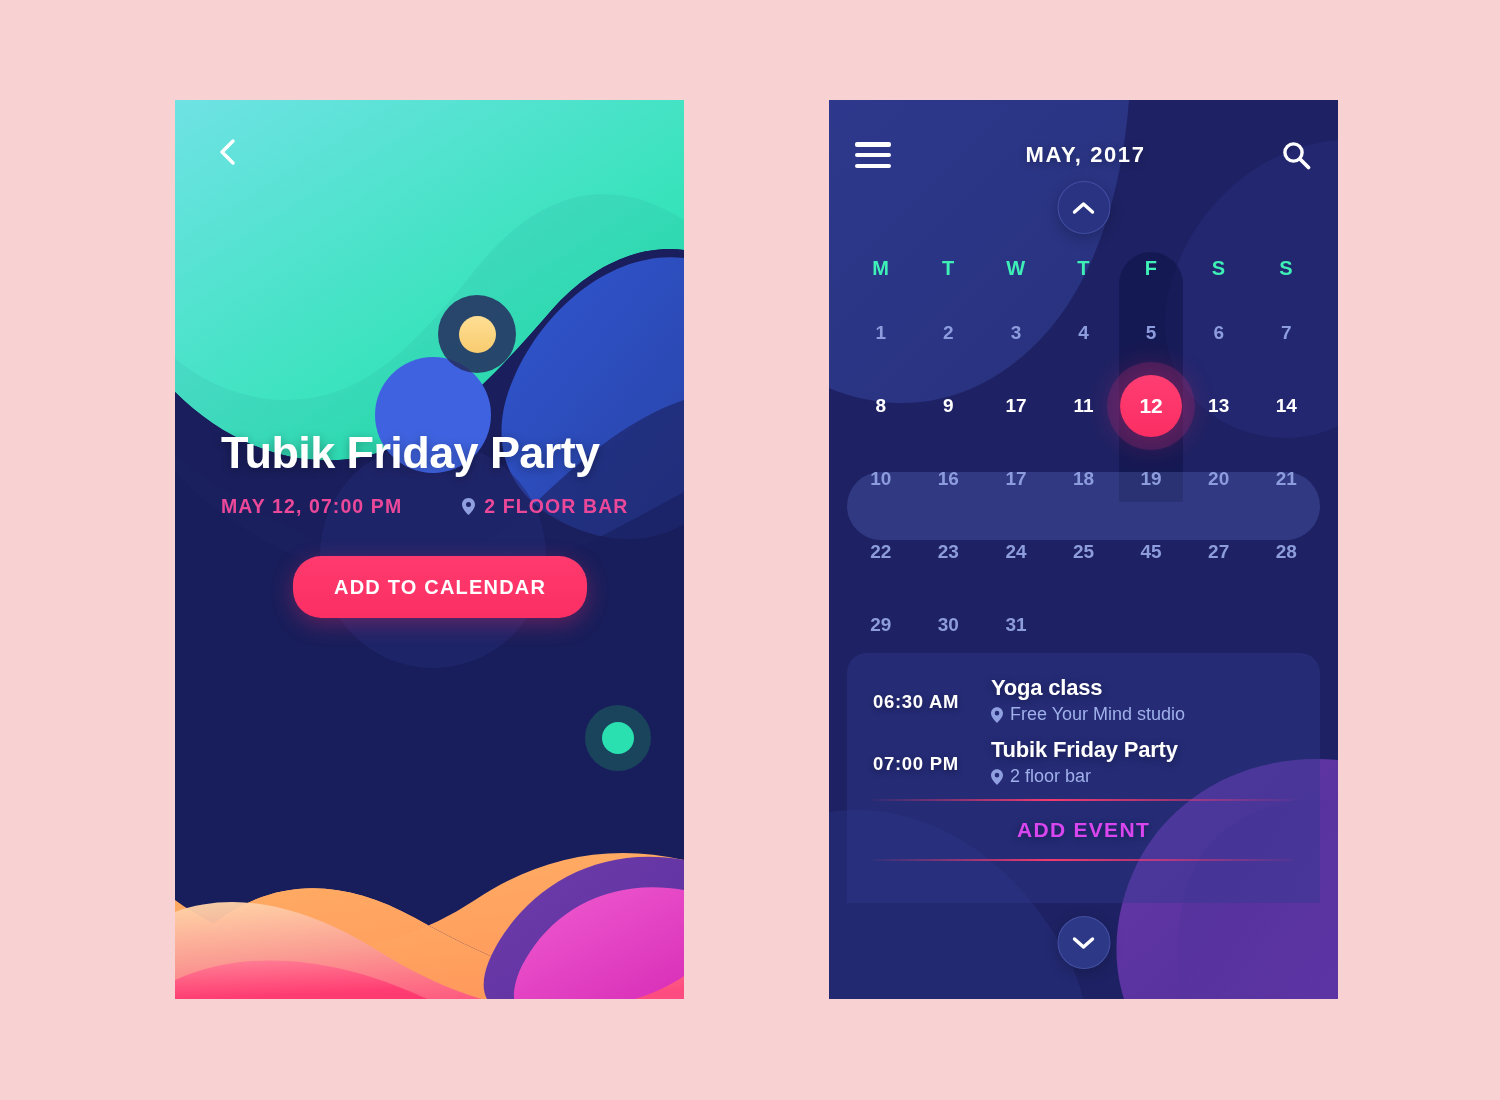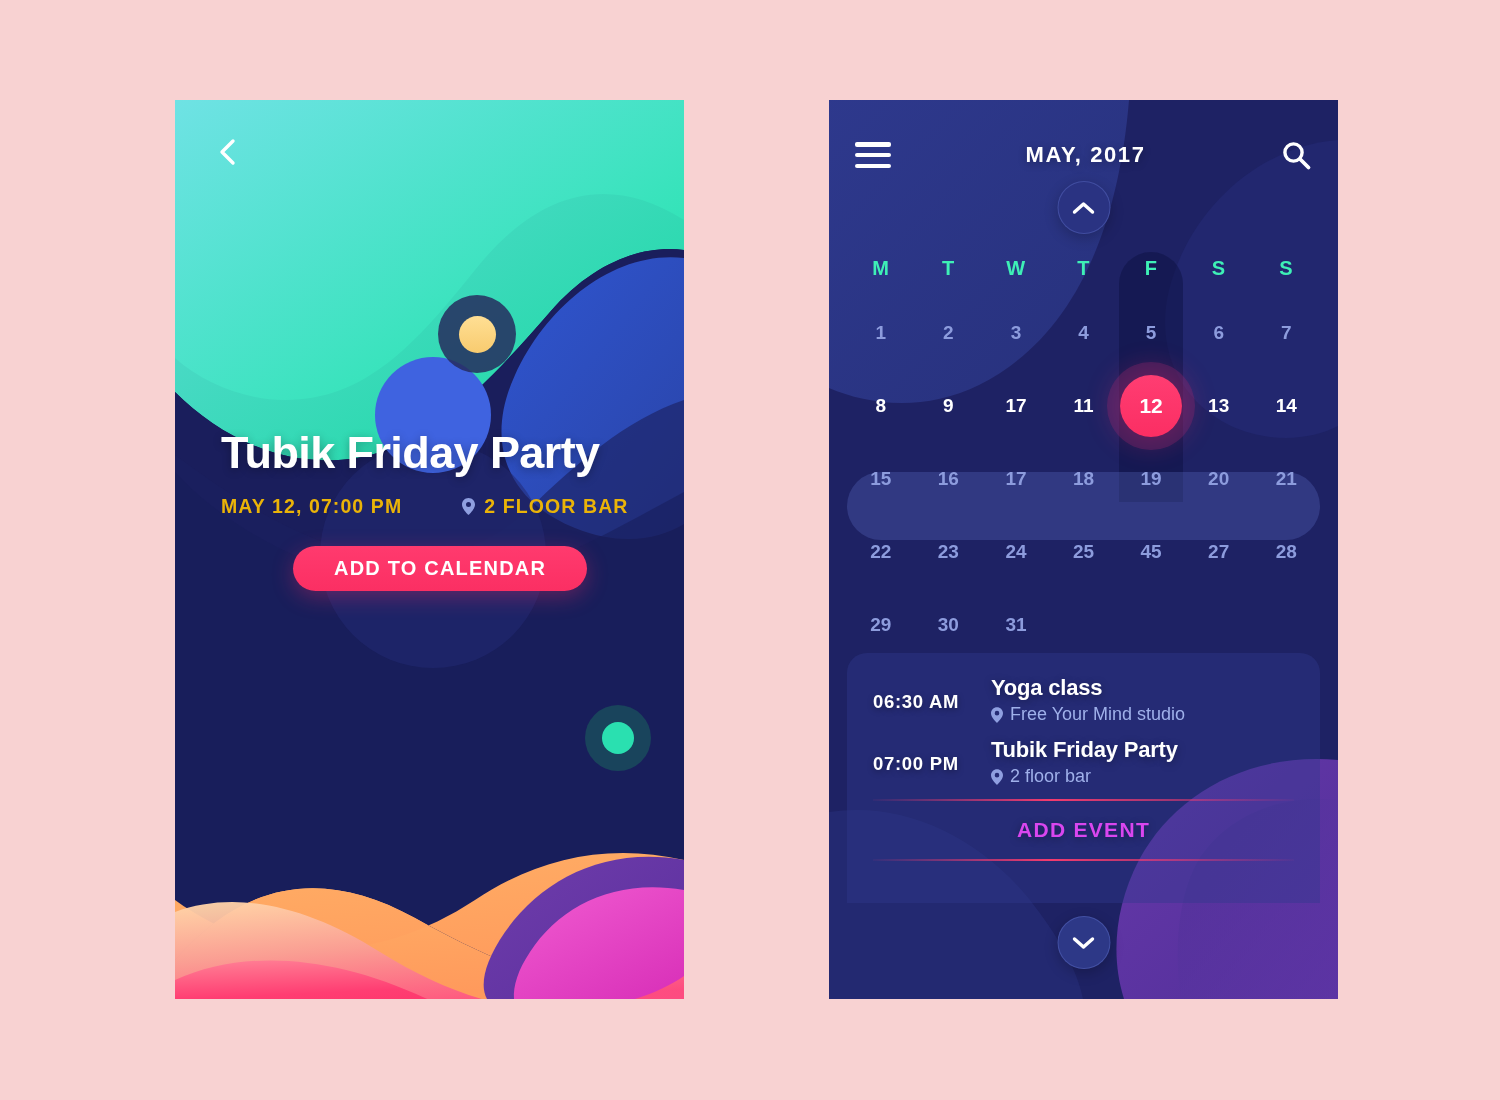--- a/index.html
+++ b/index.html
@@ -36,34 +36,34 @@
     z-index:15; padding:0 46px; text-align:left;
   }
   .hero-title{
     font-size:45px; font-weight:bold; color:#ffffff;
     letter-spacing:-0.6px; line-height:1.0;
     text-shadow:0 2px 10px rgba(0,0,0,.30);
   }
   .hero-meta{
     margin-top:20px; display:flex; align-items:center;
     font-size:19.5px; font-weight:bold; letter-spacing:1.1px;
-    color:#eab308;
+    color:#ec4899;
   }
   .hero-meta .date{ margin-right:60px; }
   .hero-meta .venue{ display:flex; align-items:center; }
   .pin{
     display:inline-block; width:13px; height:17px; margin-right:9px;
     flex:0 0 auto;
   }
   .pin svg{ width:100%; height:100%; display:block; }
 
   .cta{
-    margin-top:28px;
+    margin-top:38px;
     display:inline-flex; align-items:center; justify-content:center;
-    height:45px; padding:0 41px;
+    height:62px; padding:0 41px;
     background:linear-gradient(180deg,#ff3a6e 0%, #fb2f63 100%);
     border-radius:28px; border:none; cursor:pointer;
     color:#fff; font-size:20px; font-weight:bold; letter-spacing:1.2px;
     font-family:"Liberation Sans", sans-serif;
     box-shadow:0 6px 22px rgba(250,45,100,.32);
     margin-left:72px;
   }
 
   .dot-wrap{ position:absolute; border-radius:50%; z-index:6; }
   .dot-core{ position:absolute; border-radius:50%; }
@@ -373,21 +373,21 @@
       <div class="cal-cell">8</div>
       <div class="cal-cell">9</div>
       <div class="cal-cell">17</div>
       <div class="cal-cell">11</div>
       <div class="cal-cell blank">12</div>
       <div class="cal-cell">13</div>
       <div class="cal-cell">14</div>
     </div>
 
     <div class="cal-row d-row">
-      <div class="cal-cell">15</div>
+      <div class="cal-cell">10</div>
       <div class="cal-cell">16</div>
       <div class="cal-cell">17</div>
       <div class="cal-cell">18</div>
       <div class="cal-cell">19</div>
       <div class="cal-cell">20</div>
       <div class="cal-cell">21</div>
     </div>
 
     <div class="cal-row d-row">
       <div class="cal-cell">22</div>

